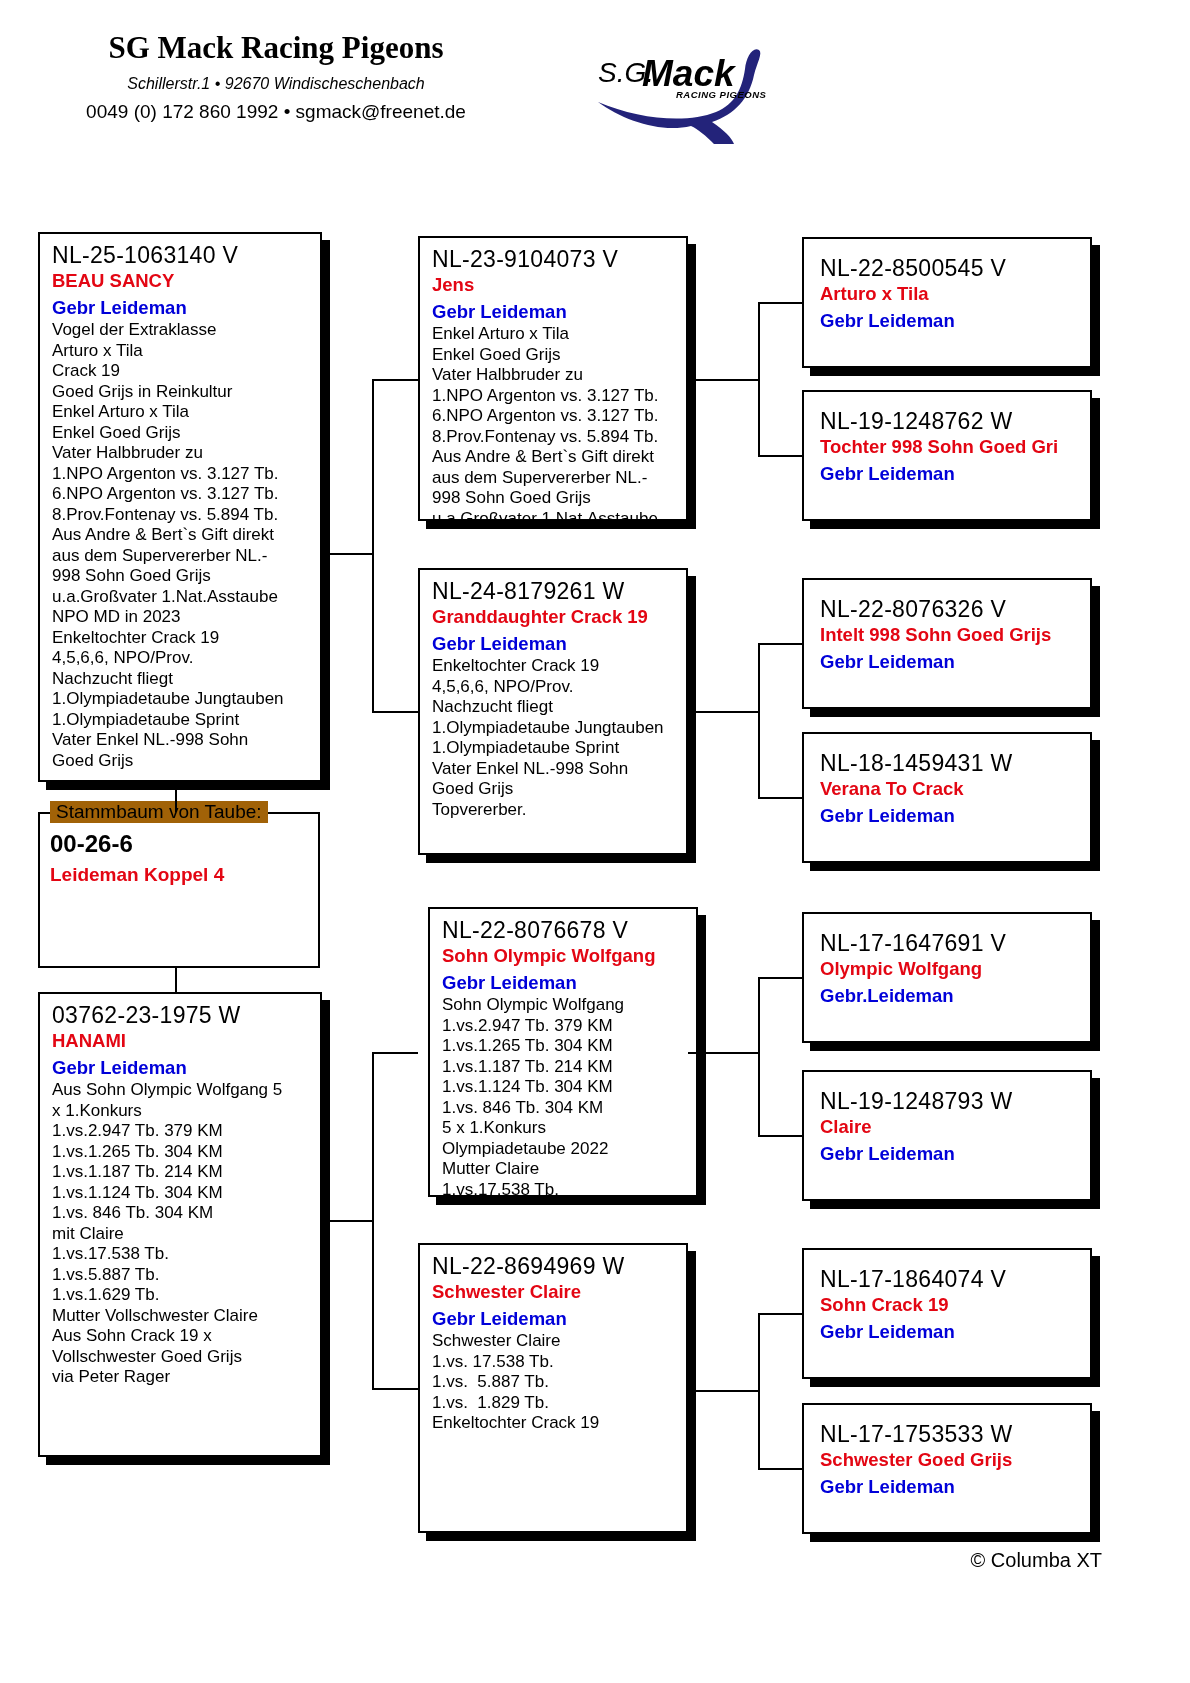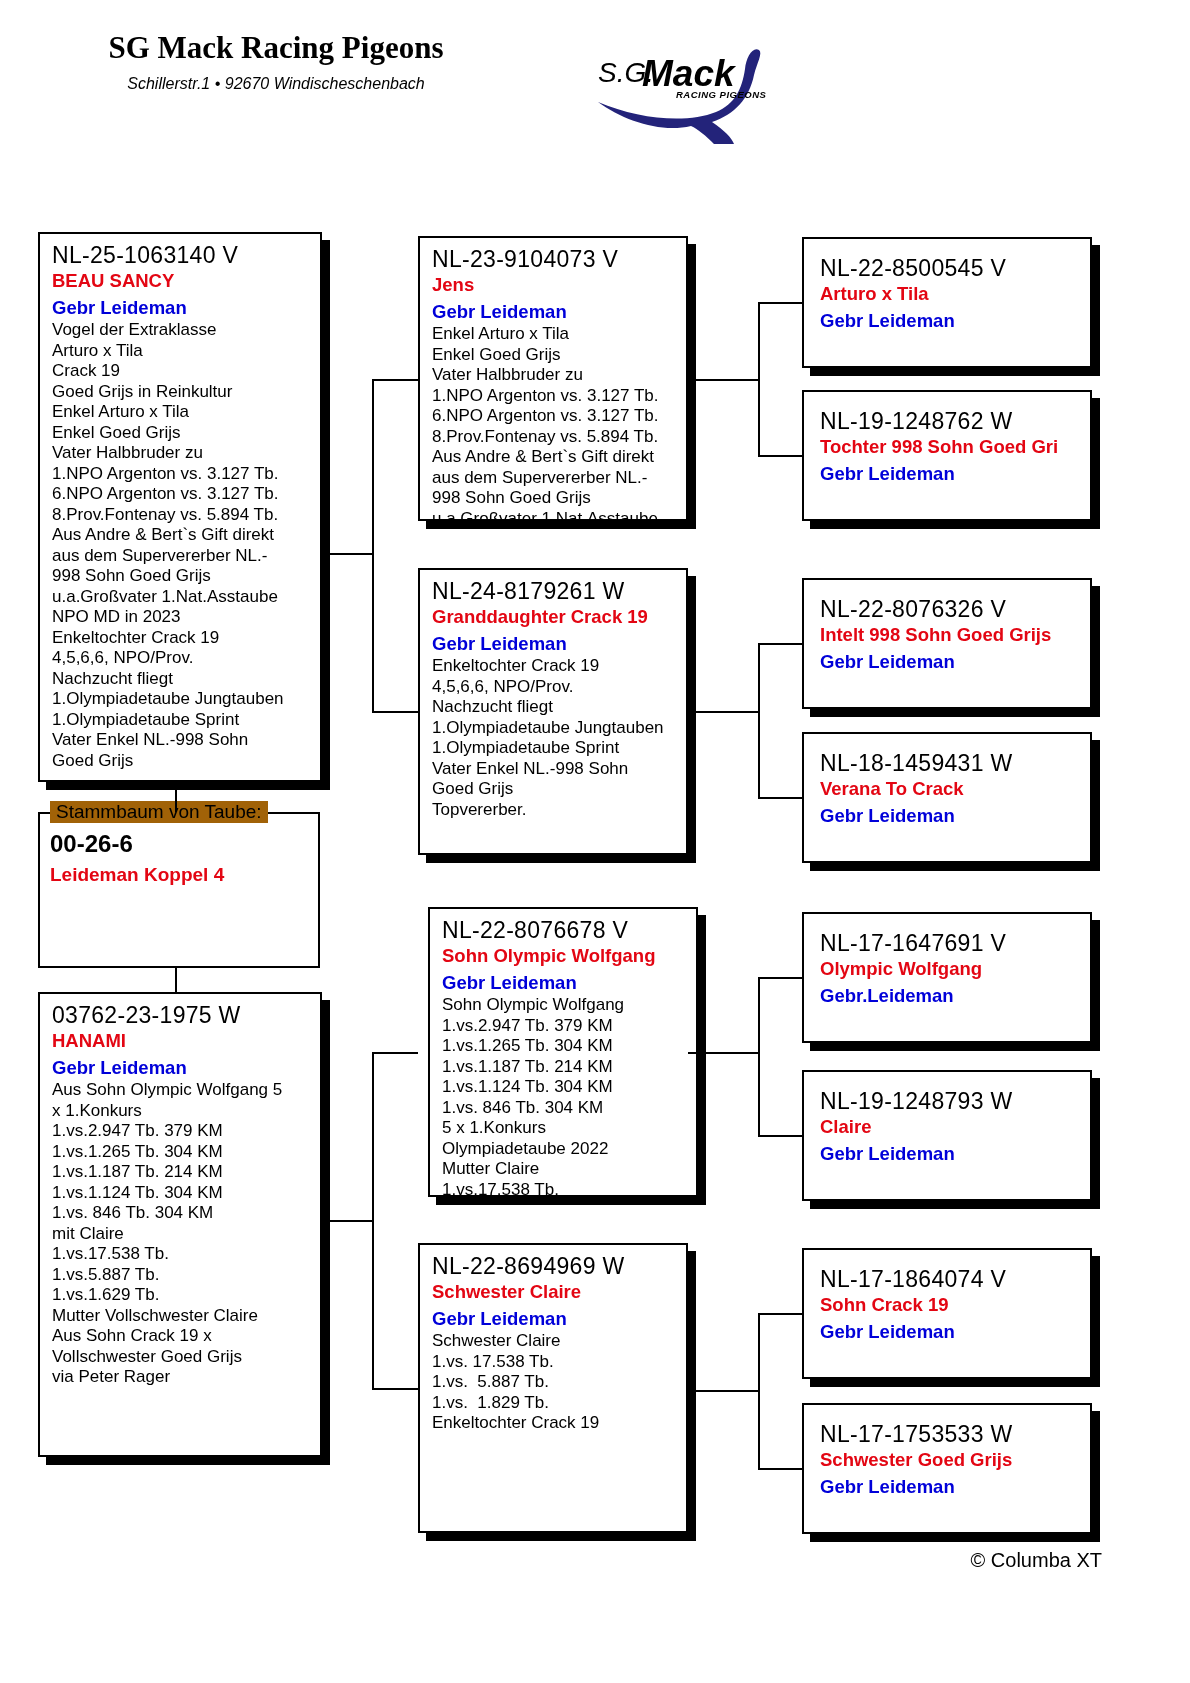--- a/index.html
+++ b/index.html
@@ -49,20 +49,21 @@
   .line.v { width:2px; }
 
   .credit { position:absolute; top:1548px; right:88px; font-size:20px; line-height:24px; }
 </style>
 </head>
 <body>
 
 <div class="header-text">
   <div class="company-title">SG Mack Racing Pigeons</div>
   <div class="company-address">Schillerstr.1 • 92670 Windischeschenbach</div>
+  <div class="company-contact">0049 (0) 172 860 1992 • sgmack@freenet.de</div>
 </div>
 
 <svg class="logo" viewBox="0 0 175 102">
   <path class="logo-swoosh" d="M2,60 C42,77 90,82 120,70 C139,62 146,47 149,27 C150,15 157,4 163,8 C167,11 161,21 158,33 C153,57 139,72 116,80 C128,88 136,96 138,102 L118,102 C110,94 102,87 95,84 C65,91 28,79 2,60 Z"></path>
   <text x="2" y="40" font-size="28" font-style="italic">S.G.</text>
   <text x="46" y="44" font-size="37" font-weight="bold" font-style="italic">Mack</text>
   <text x="80" y="56" font-size="9.5" font-weight="bold" font-style="italic" letter-spacing="0.5">RACING PIGEONS</text>
 </svg>
 
 <div class="pbox" style="left:38px;top:232px;width:284px;height:550px">

